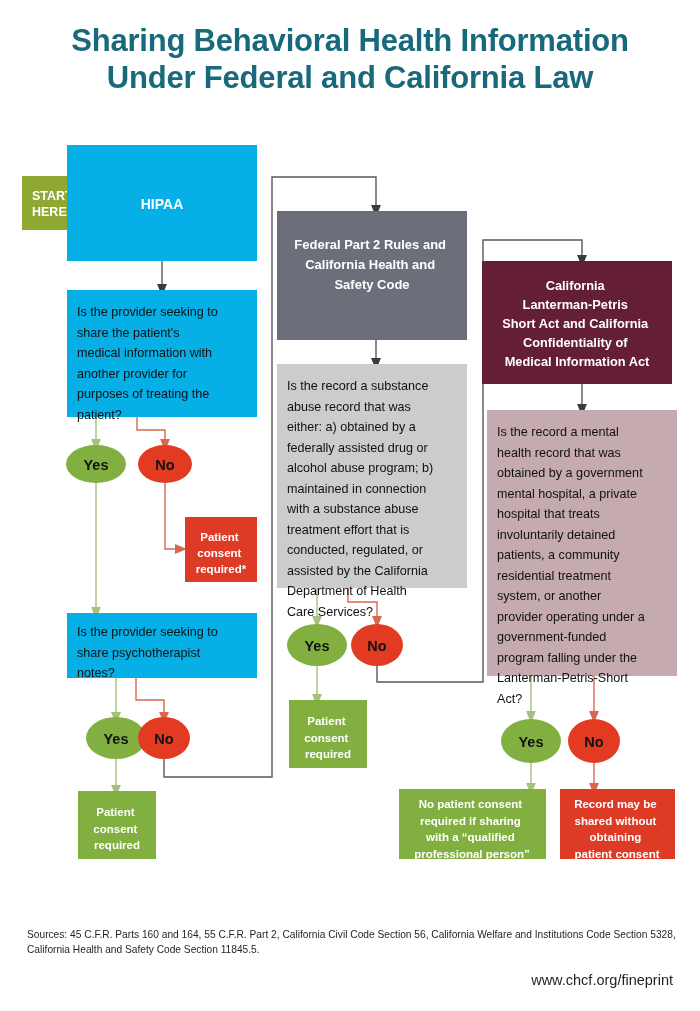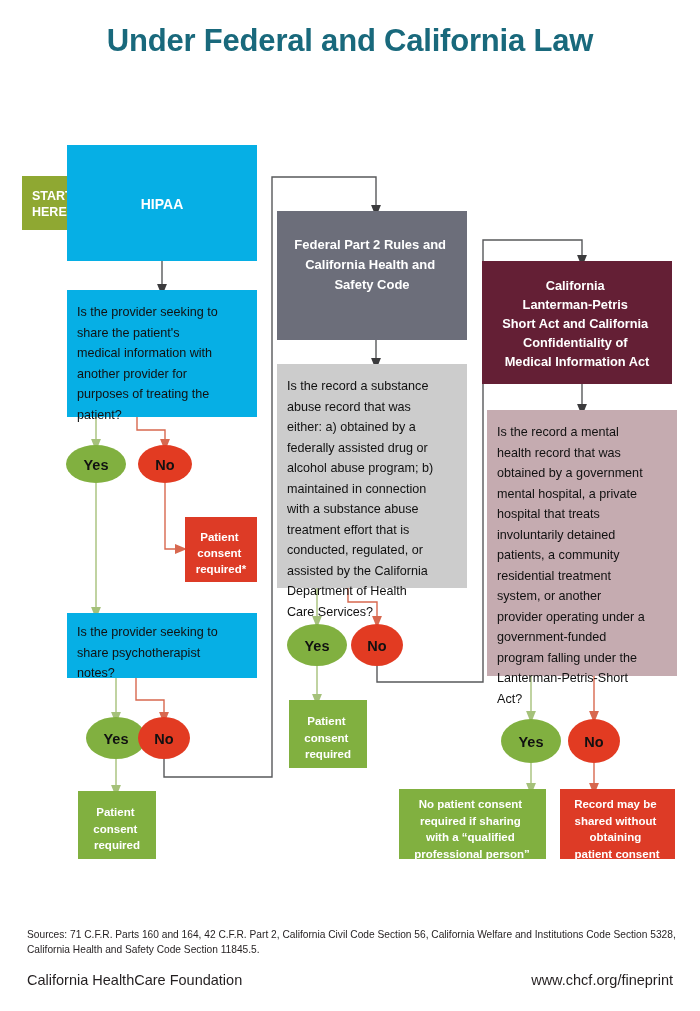--- a/index.html
+++ b/index.html
@@ -80,20 +80,21 @@
     text-align: center;
     font-family: "Liberation Sans", sans-serif;
   }
 </style>
 </head>
 <body>
 
 <div id="page">
 
   <div class="title-block">
+    <span class="title-line">Sharing Behavioral Health Information</span>
     <span class="title-line">Under Federal and California Law</span>
   </div>
 
   <svg class="flow" viewBox="0 0 700 1011">
     <defs>
       <marker id="arrGray" markerWidth="9" markerHeight="9" refX="4.5" refY="4.2" orient="auto">
         <path d="M0,0.6 L9,4.2 L0,7.8 z" fill="#3b3b3d"></path>
       </marker>
       <marker id="arrGreen" markerWidth="9" markerHeight="9" refX="4.5" refY="4.2" orient="auto">
         <path d="M0,0.6 L9,4.2 L0,7.8 z" fill="#A5C17A"></path>
@@ -336,20 +337,19 @@
         <tspan x="617" dy="0">Record may be</tspan>
         <tspan x="617" dy="16.5">shared without</tspan>
         <tspan x="617" dy="16.5">obtaining</tspan>
         <tspan x="617" dy="16.5">patient consent</tspan>
       </text>
     </g>
   </svg>
 
 
   <div class="sources">
-    <span>Sources: 71 C.F.R. Parts 160 and 164, 42 C.F.R. Part 2, California Civil Code Section 56, California Welfare and Institutions Code</span>
+    <span>Sources: 45 C.F.R. Parts 160 and 164, 55 C.F.R. Part 2, California Civil Code Section 56, California Welfare and Institutions Code</span>
     <span>Section 5328, California Health and Safety Code Section 11845.5.</span>
   </div>
 
-  <div class="org">California HealthCare Foundation</div>
   <div class="url">www.chcf.org/fineprint</div>
 
 </div>
 
 </body></html>

